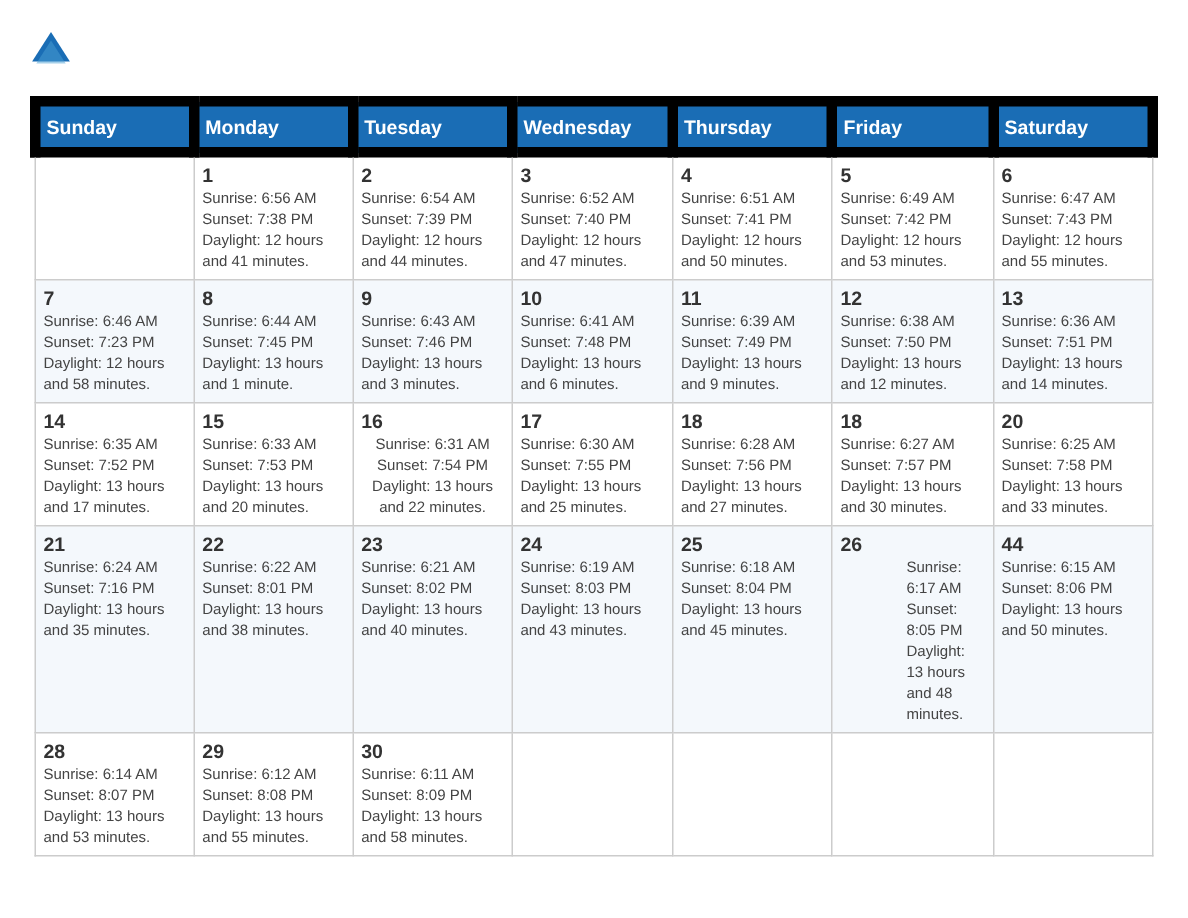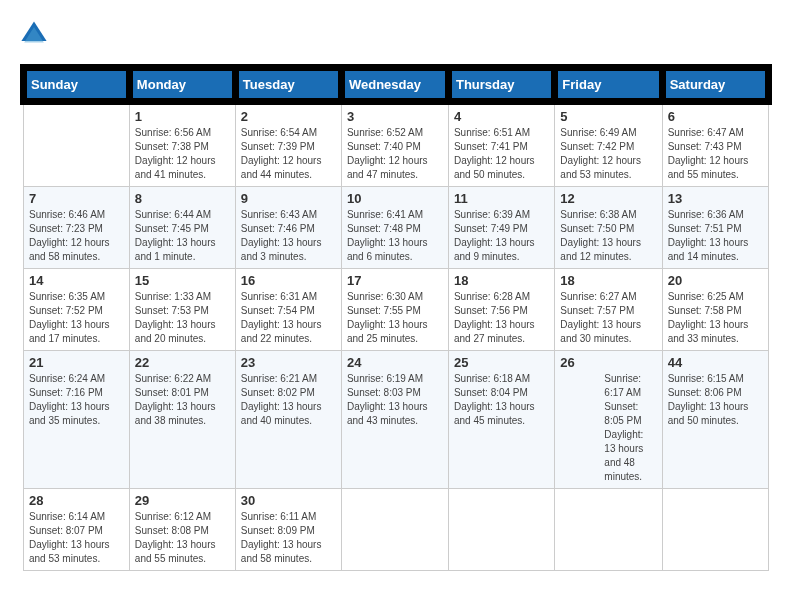--- a/index.html
+++ b/index.html
@@ -219,28 +219,28 @@
       <tr>
         <td>
           <span class="day-number">14</span>
           <div class="day-info" style="white-space: pre-line;">Sunrise: 6:35 AM
 Sunset: 7:52 PM
 Daylight: 13 hours
 and 17 minutes.</div>
         </td>
         <td>
           <span class="day-number">15</span>
-          <div class="day-info" style="white-space: pre-line;">Sunrise: 1:33 AM
+          <div class="day-info" style="white-space: pre-line;">Sunrise: 6:33 AM
 Sunset: 7:53 PM
 Daylight: 13 hours
 and 20 minutes.</div>
         </td>
         <td>
           <span class="day-number">16</span>
-          <div class="day-info" style="white-space: pre-line;">Sunrise: 6:31 AM
+          <div class="day-info" style="white-space: pre-line; text-align: center;">Sunrise: 6:31 AM
 Sunset: 7:54 PM
 Daylight: 13 hours
 and 22 minutes.</div>
         </td>
         <td>
           <span class="day-number">17</span>
           <div class="day-info" style="white-space: pre-line;">Sunrise: 6:30 AM
 Sunset: 7:55 PM
 Daylight: 13 hours
 and 25 minutes.</div>

